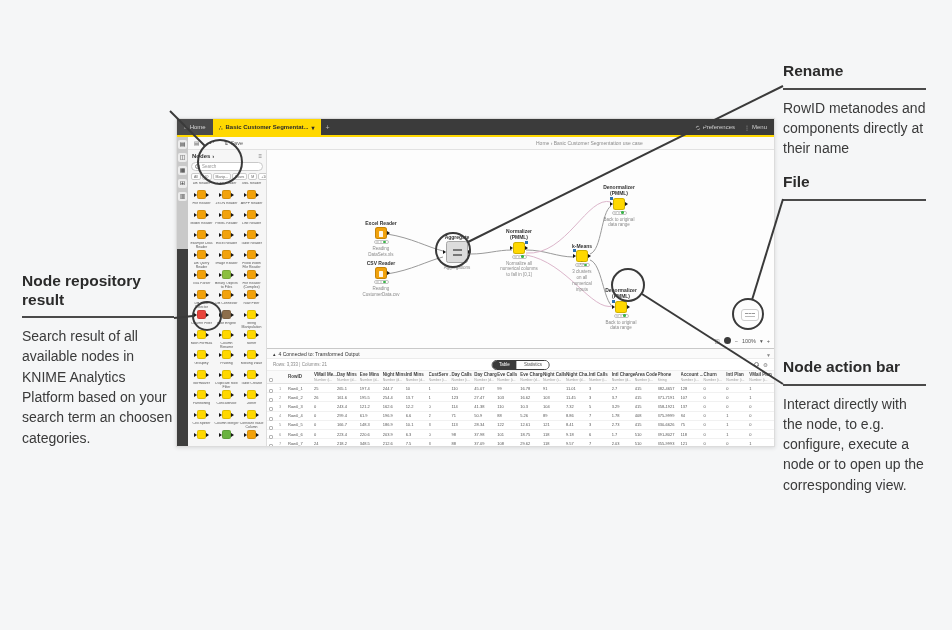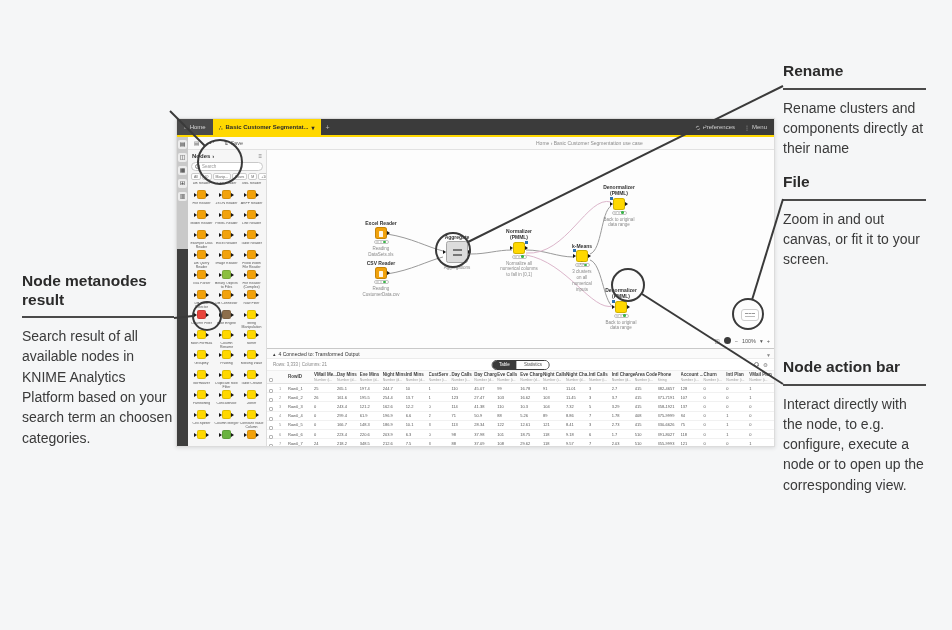--- a/index.html
+++ b/index.html
@@ -89,31 +89,30 @@
 
   svg.overlay{position:absolute;left:0;top:0;pointer-events:none;}
   svg.conn{position:absolute;left:0;top:0;}
 </style>
 </head>
 <body>
 
 <div id="stage">
 
   <div class="ann" style="left:22px;top:272px;width:152px;">
-    <h3>Node metanodes result</h3>
+    <h3>Node repository result</h3>
     <p>Search result of all available nodes in KNIME Analytics Platform based on your search term an choosen categories.</p>
   </div>
 
   <div class="ann" style="left:783px;top:62px;width:143px;">
     <h3>Rename</h3>
-    <p>Rename clusters and components directly at their name</p>
+    <p>RowID metanodes and components directly at their name</p>
   </div>
   <div class="ann" style="left:783px;top:173px;width:143px;">
     <h3>File</h3>
-    <p>Zoom in and out canvas, or fit it to your screen.</p>
   </div>
   <div class="ann" style="left:783px;top:358px;width:143px;">
     <h3>Node action bar</h3>
     <p>Interact directly with the node, to e.g. configure, execute a node or to open up the corresponding view.</p>
   </div>
 
   <div id="app">
 
     <div class="appbar">
       <div class="homebtn">

